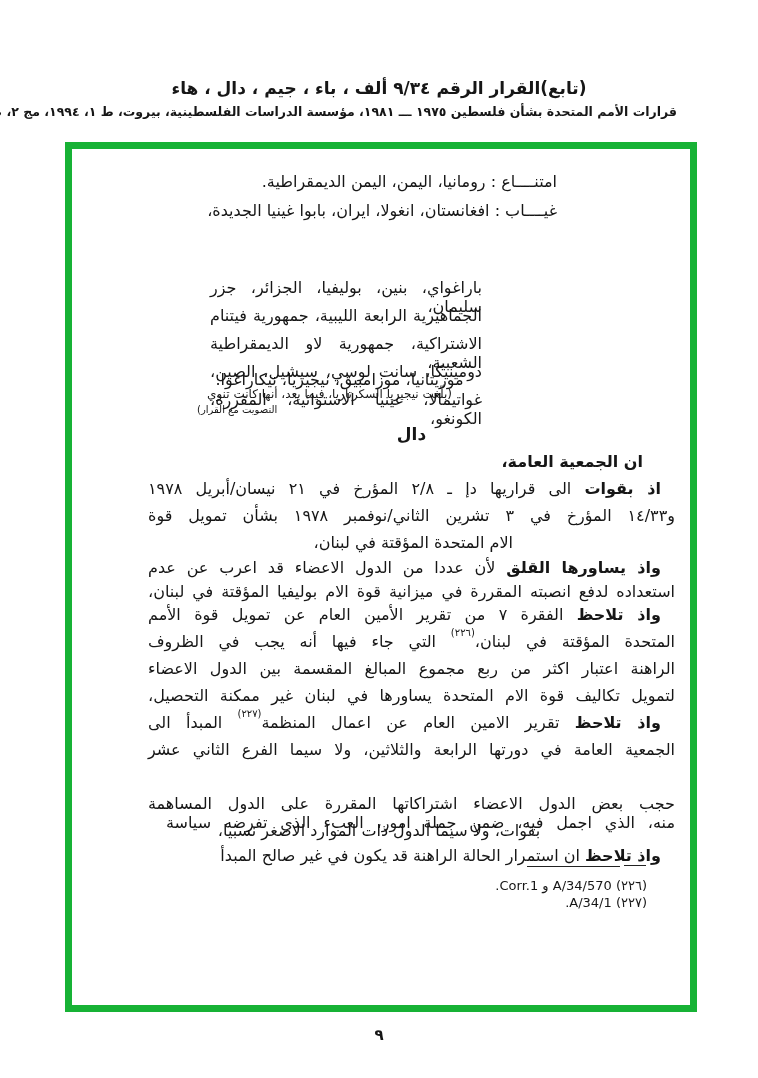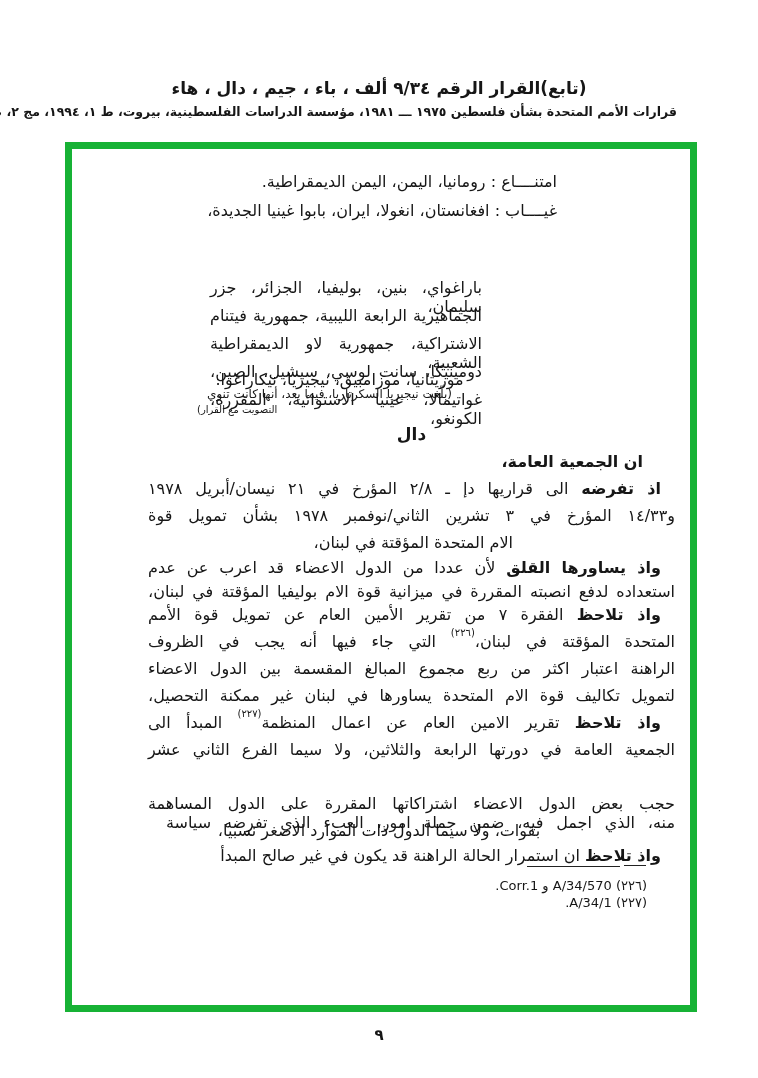--- a/index.html
+++ b/index.html
@@ -66,21 +66,21 @@
 <div class="abs ll ll5">دومينيكا، سانت لوسي، سيشيل، الصين،</div>
 <div class="abs ll ll6">غواتيمالا، غينيا الاستوائية، المقررة، الكونغو،</div>
 <div class="abs ll-last">موريتانيا، موزامبيق، نيجيريا، نيكاراغوا.</div>
 
 <div class="abs note1">(بلّغت نيجيريا السكرتاريا، فيما بعد، أنها كانت تنوي</div>
 <div class="abs note2">التصويت مع القرار)</div>
 
 <div class="abs dal">دال</div>
 <div class="abs opening">ان الجمعية العامة،</div>
 
-<div class="abs bl ind p1l1"><span class="lead">اذ تفرضه</span><span> الى قراريها دإ ـ ٢/٨ المؤرخ في ٢١ نيسان/أبريل ١٩٧٨</span></div>
+<div class="abs bl ind p1l1"><span class="lead">اذ بقوات</span><span> الى قراريها دإ ـ ٢/٨ المؤرخ في ٢١ نيسان/أبريل ١٩٧٨</span></div>
 <div class="abs bl p1l2">و١٤/٣٣ المؤرخ في ٣ تشرين الثاني/نوفمبر ١٩٧٨ بشأن تمويل قوة</div>
 <div class="abs p1l3">الام المتحدة المؤقتة في لبنان،</div>
 
 <div class="abs bl ind p2l1"><span class="lead">واذ يساورها القلق</span><span> لأن عددا من الدول الاعضاء قد اعرب عن عدم</span></div>
 <div class="abs bl p2l2">استعداده لدفع انصبته المقررة في ميزانية قوة الام بوليفيا المؤقتة في لبنان،</div>
 
 <div class="abs bl ind p3l1"><span class="lead">واذ تلاحظ</span><span> الفقرة ٧ من تقرير الأمين العام عن تمويل قوة الأمم</span></div>
 <div class="abs bl p3l2"><span>المتحدة المؤقتة في لبنان،</span><sup class="fnref">(٢٢٦)</sup><span> التي جاء فيها أنه يجب في الظروف</span></div>
 <div class="abs bl p3l3">الراهنة اعتبار اكثر من ربع مجموع المبالغ المقسمة بين الدول الاعضاء</div>
 <div class="abs bl p3l4">لتمويل تكاليف قوة الام المتحدة يساورها في لبنان غير ممكنة التحصيل،</div>

